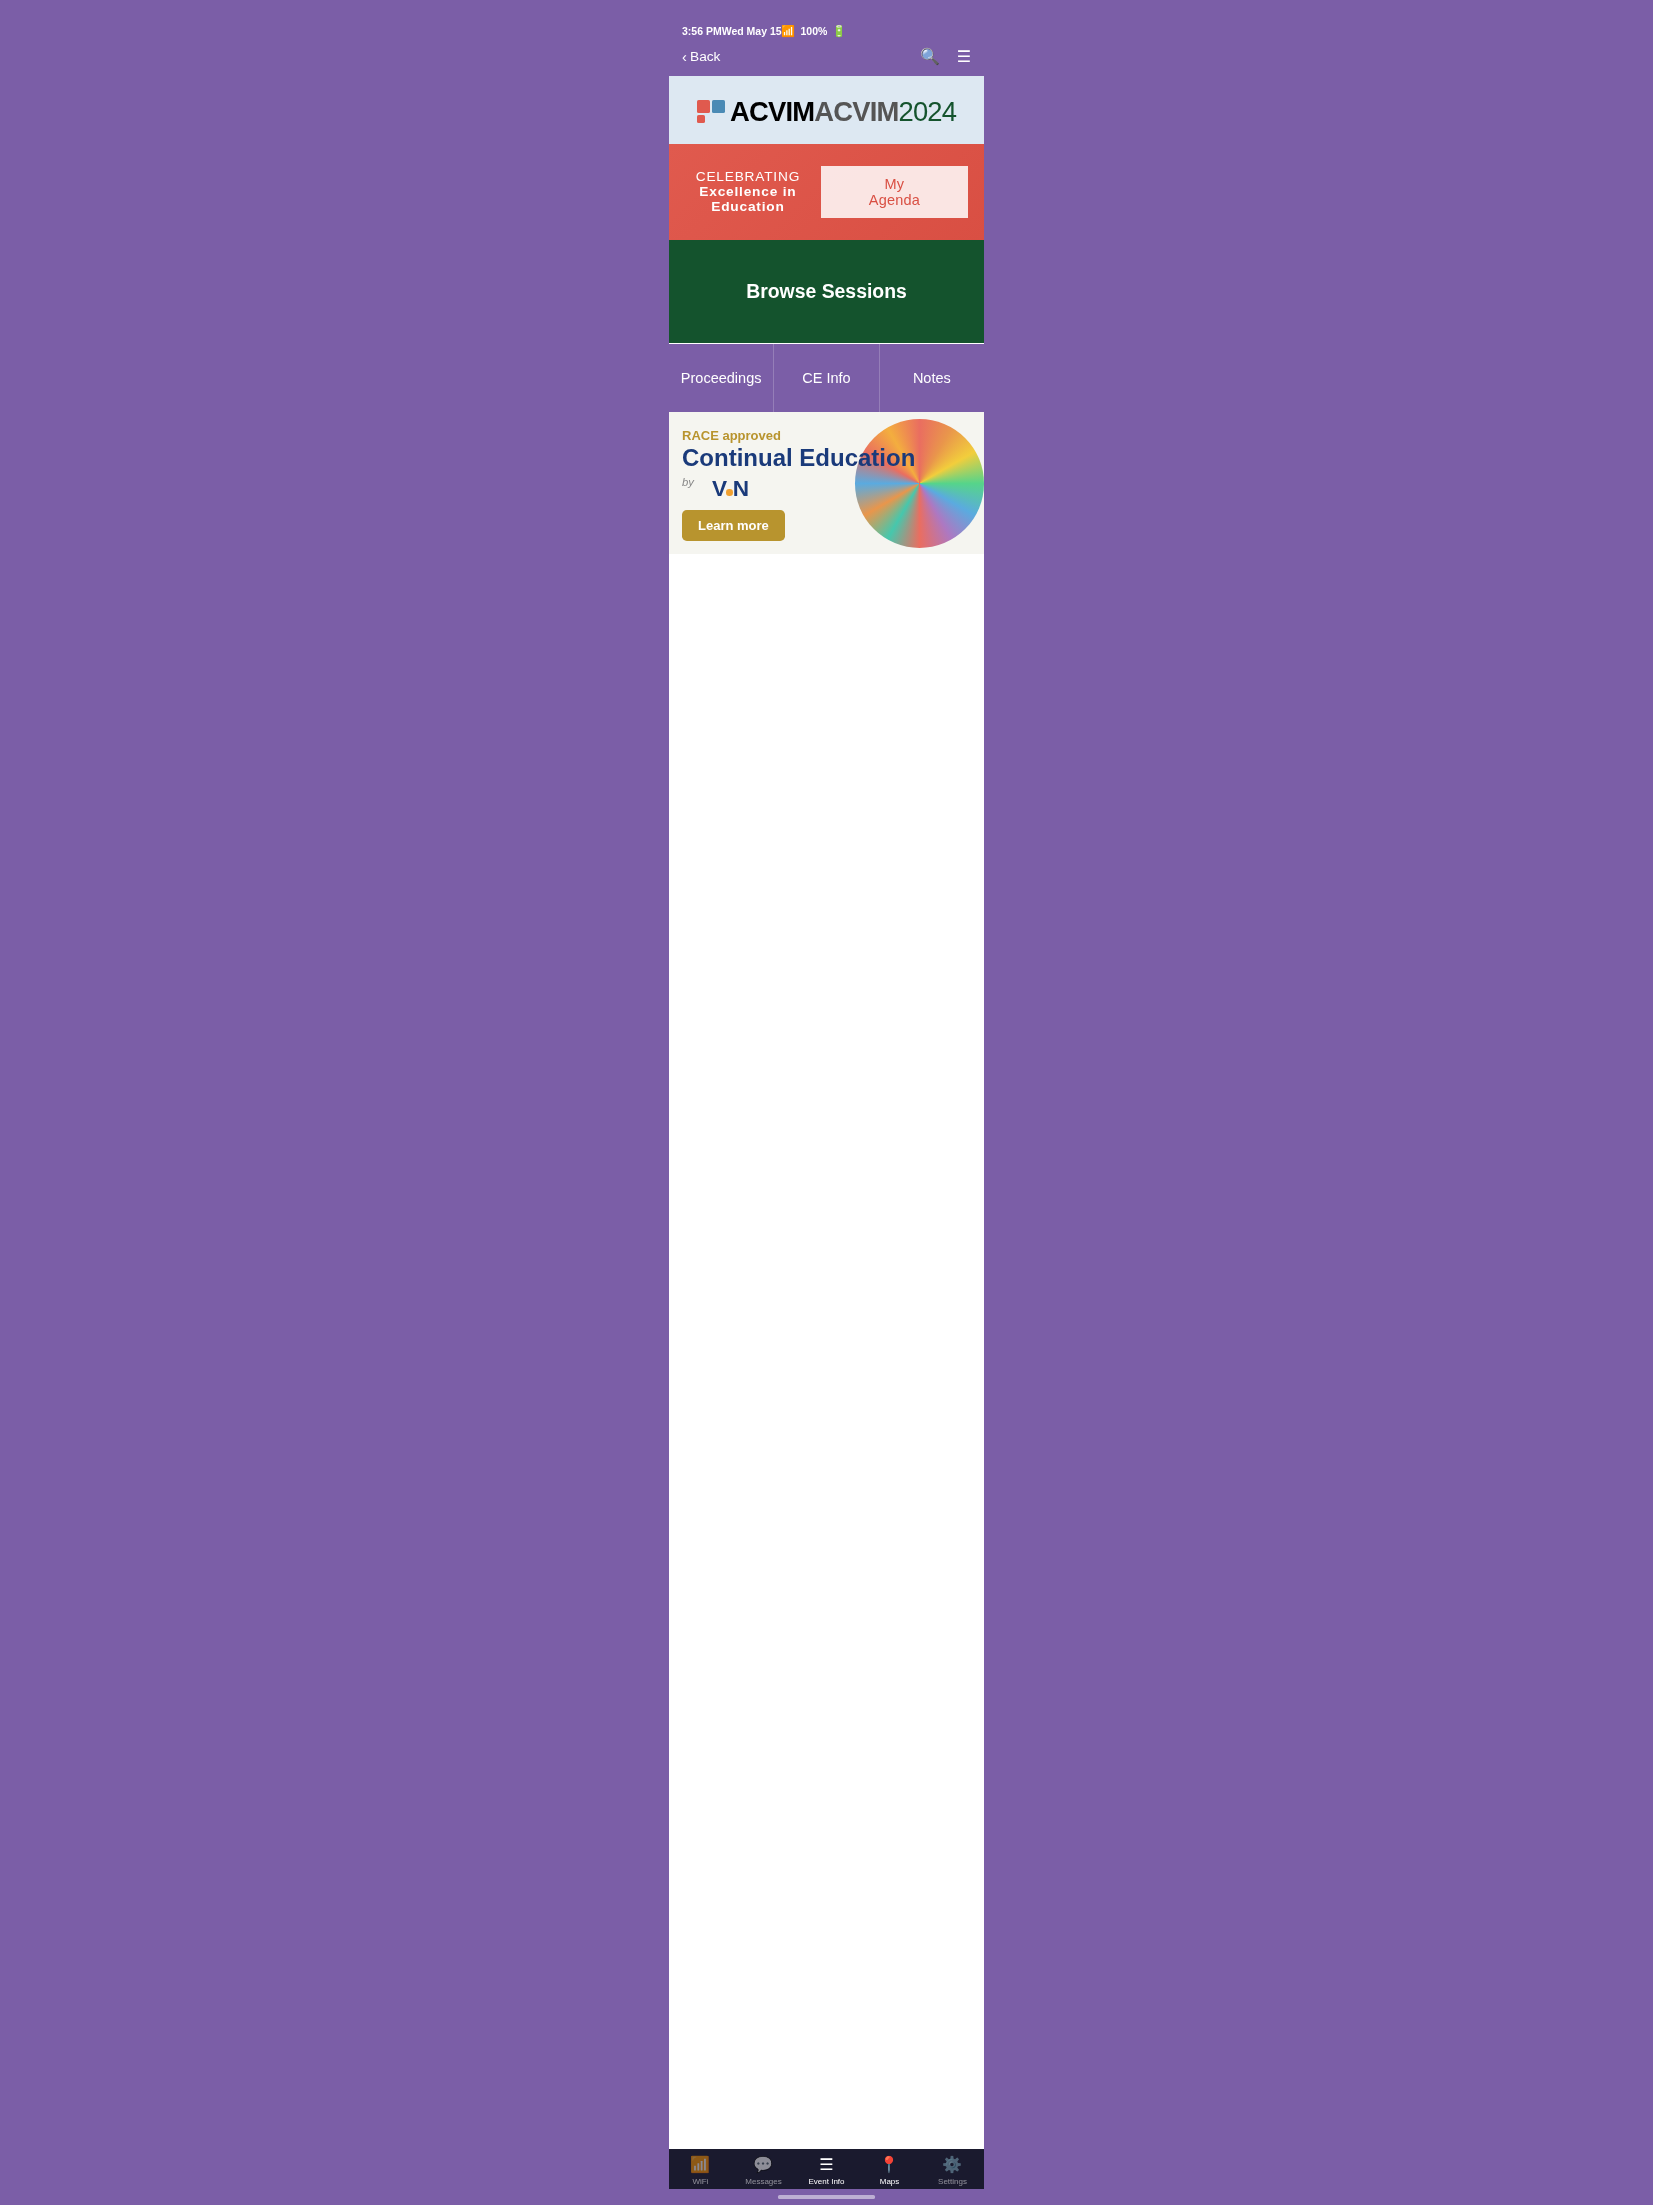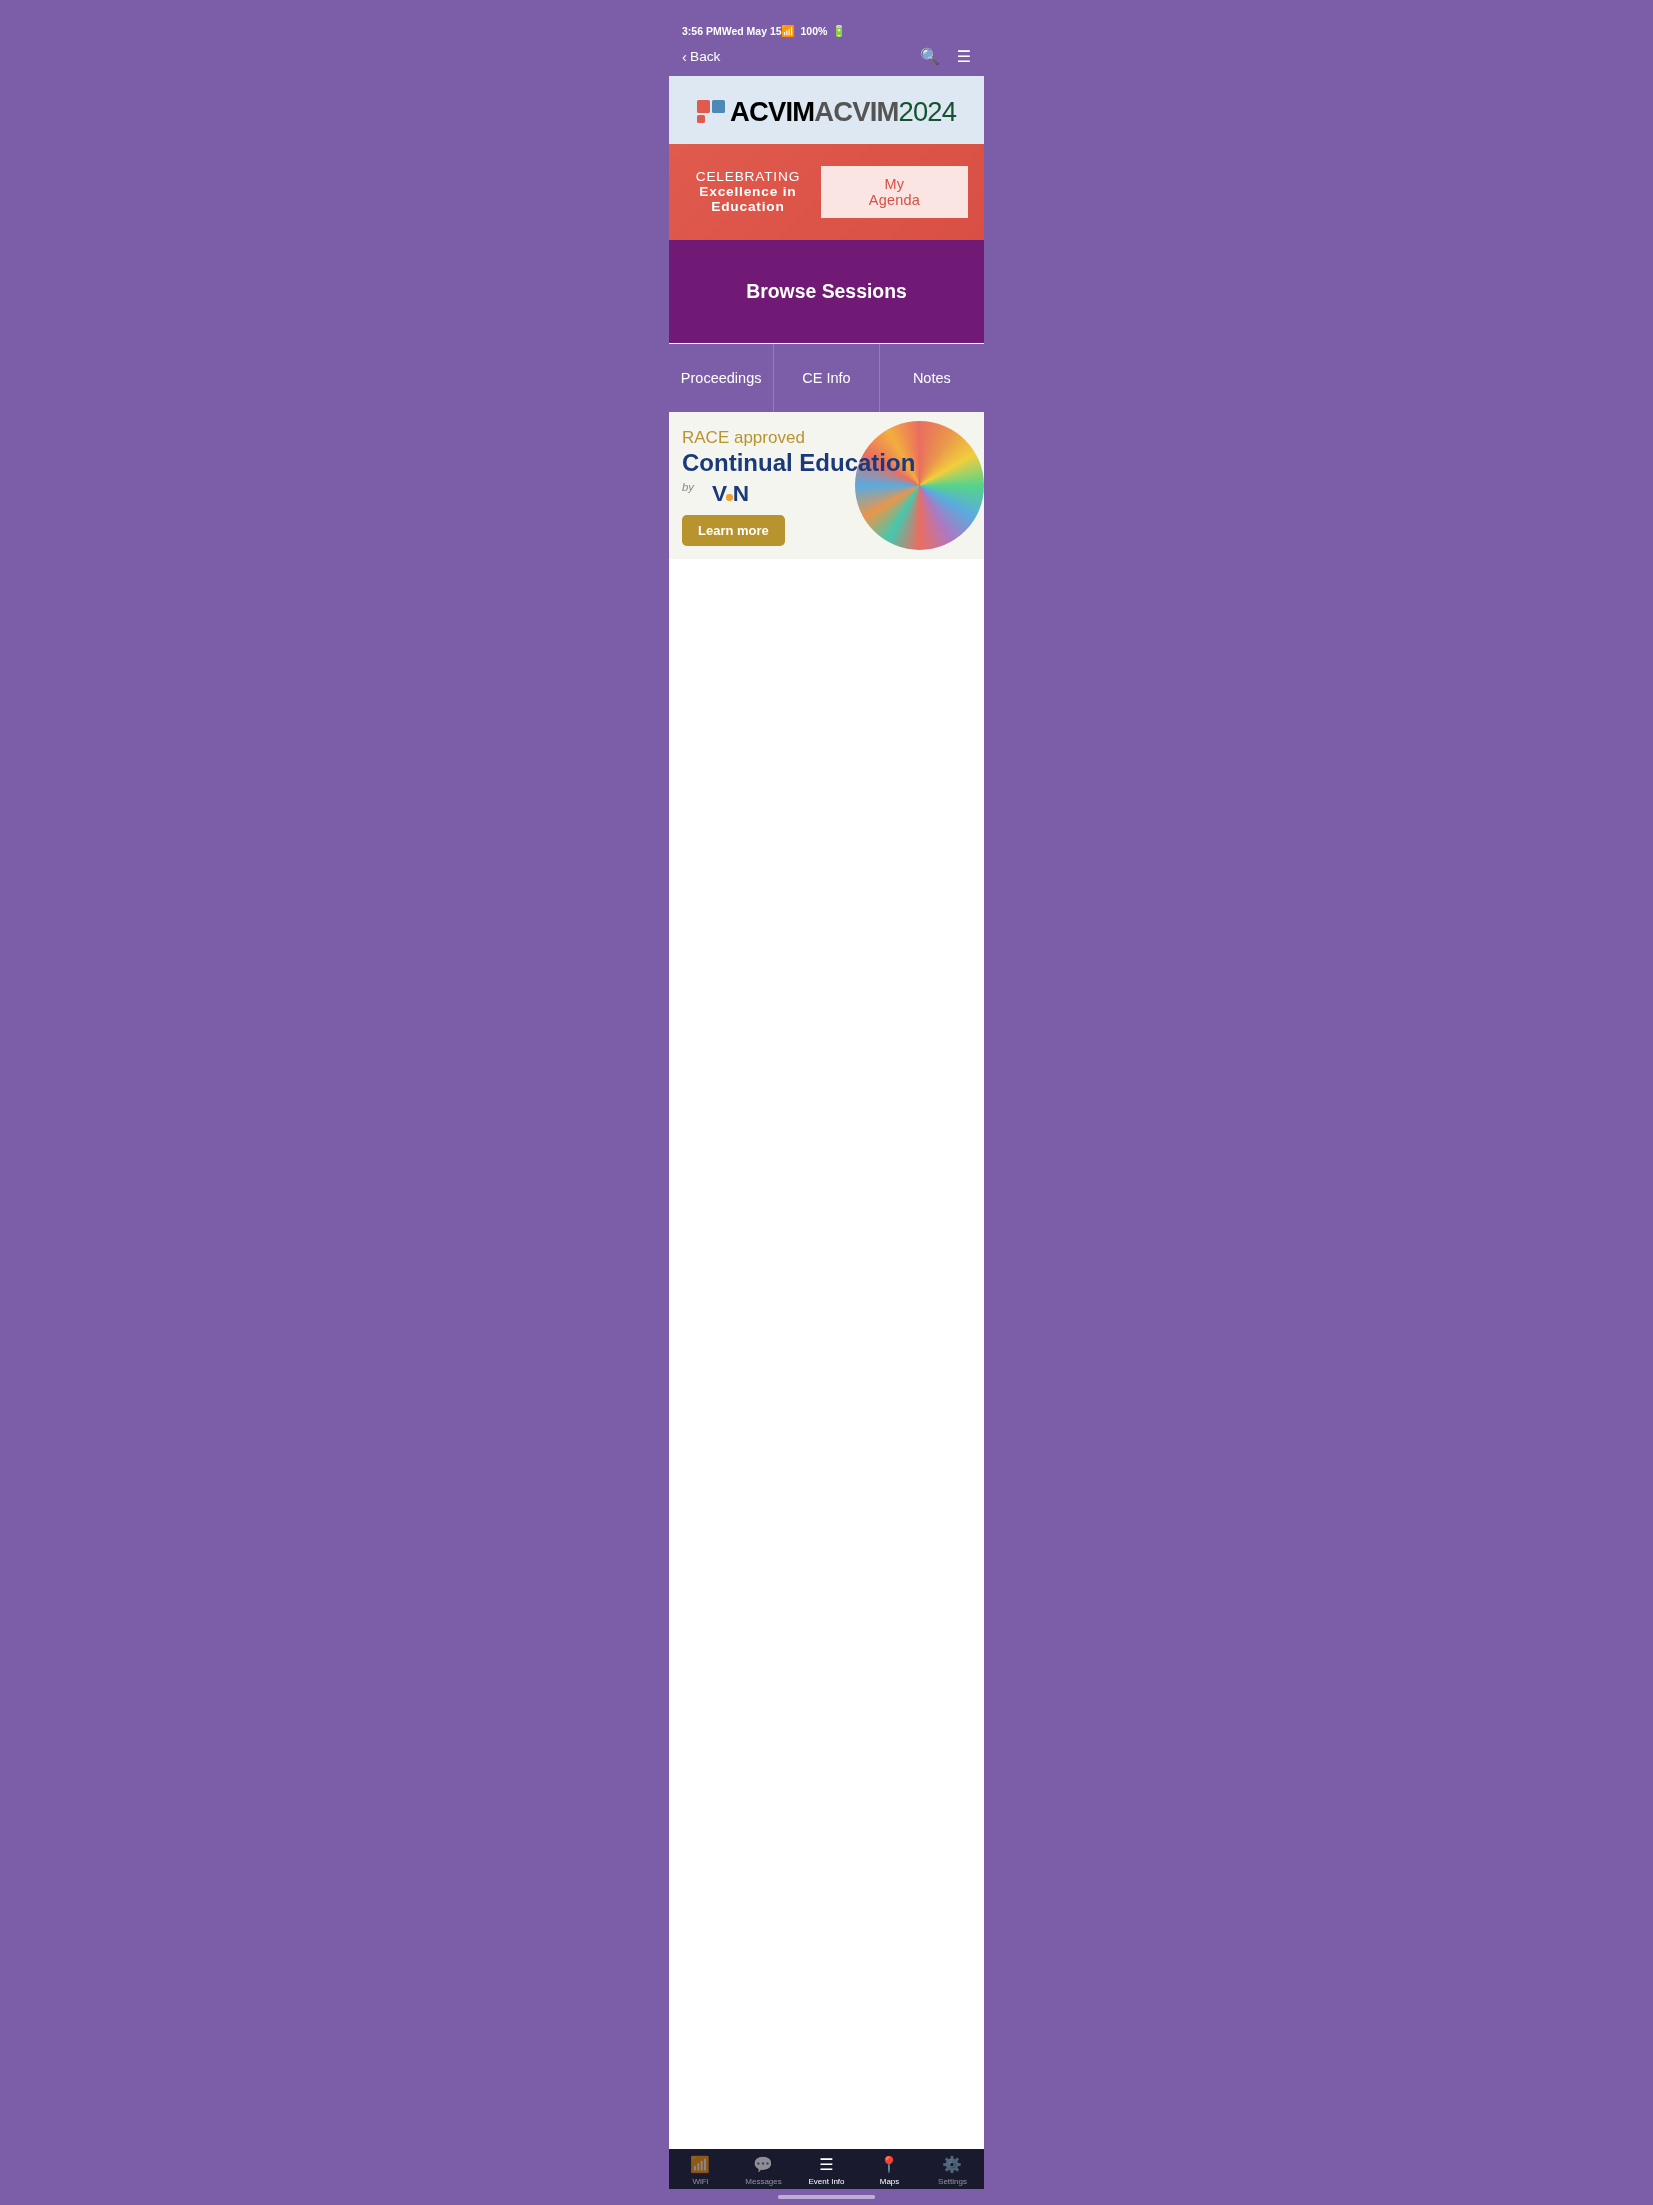--- a/index.html
+++ b/index.html
@@ -173,21 +173,21 @@
       cursor: pointer;
     }
     .orange-banner-text {
       color: white;
       font-size: 19.4px;
       font-weight: 700;
     }
 
     
     .teal-banner {
-      background: #701a75;
+      background: #14532d;
       padding: 40px 16px;
       text-align: center;
       cursor: pointer;
     }
     .teal-banner-text {
       color: white;
       font-size: 19.4px;
       font-weight: 700;
     }
 
@@ -217,22 +217,22 @@
       padding: 16px 13px 13px;
       position: relative;
       overflow: hidden;
       min-height: 129px;
       display: flex;
       flex-direction: column;
       justify-content: center;
     }
     .ad-race-text {
       color: #b8942e;
-      font-size: 17px;
-      font-weight: 400;
+      font-size: 13px;
+      font-weight: 700;
       margin-bottom: 1.6px;
       position: relative;
       z-index: 2;
     }
     .ad-title {
       color: #1a3a7a;
       font-size: 24px;
       font-weight: 900;
       line-height: 1.1;
       position: relative;

